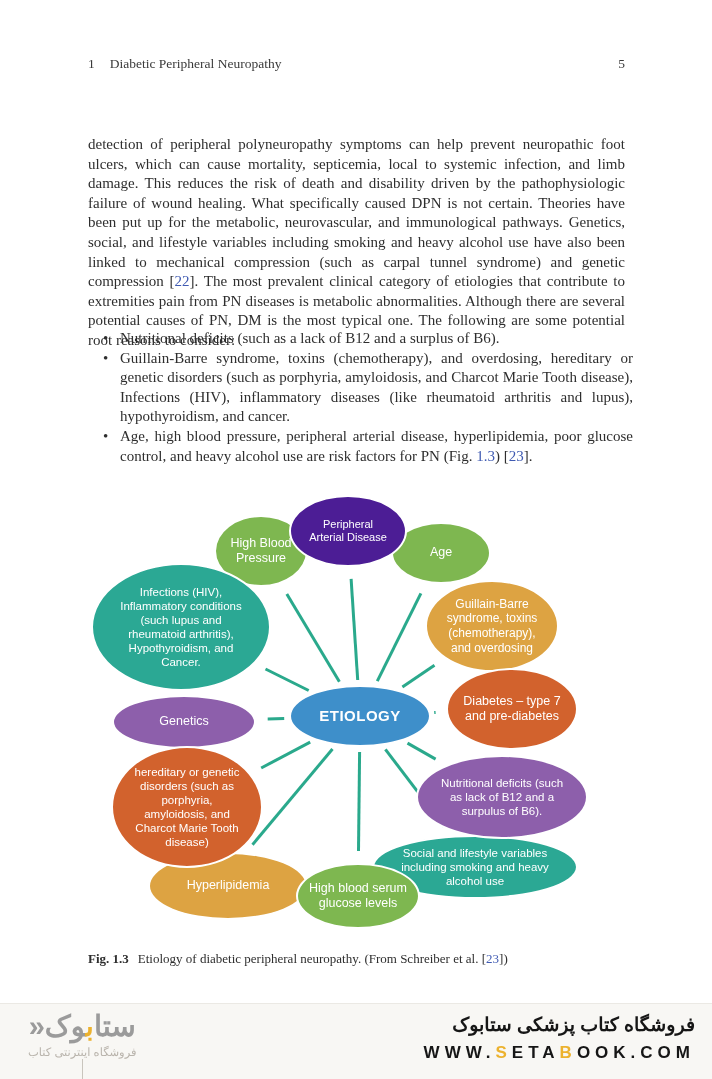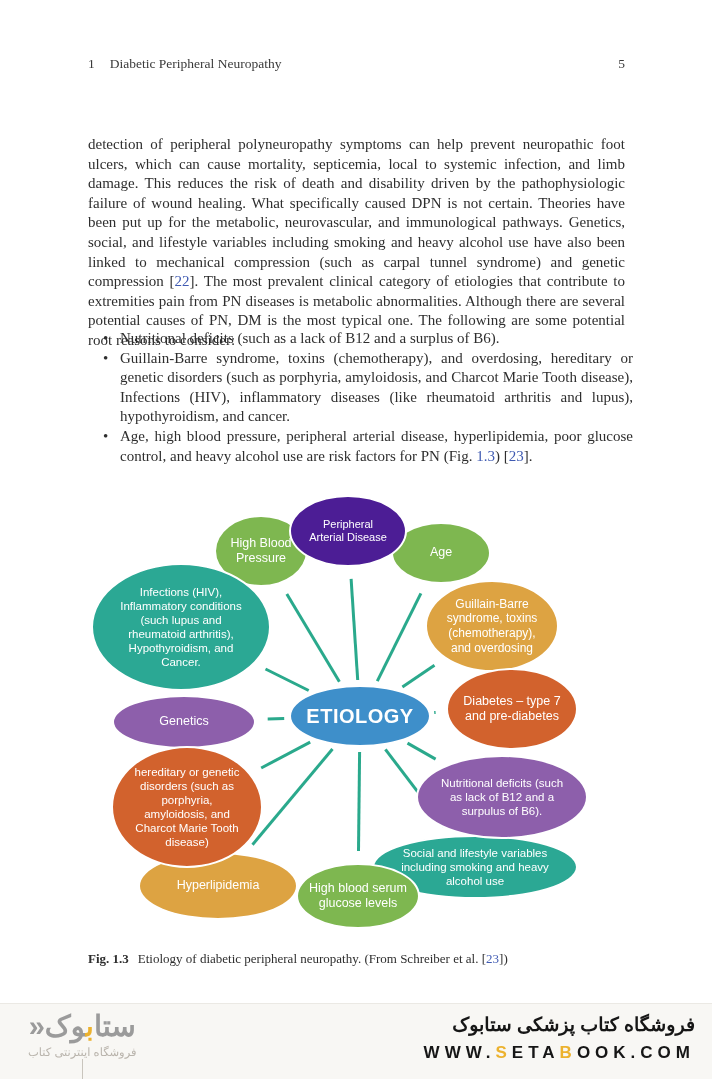--- a/index.html
+++ b/index.html
@@ -85,38 +85,38 @@
 Inflammatory conditions
 (such lupus and
 rheumatoid arthritis),
 Hypothyroidism, and
 Cancer.</div>
       <div class="node" style="left: 425px; top: 100px; width: 134px; height: 92px; background: rgb(221, 163, 66); font-size: 12px;">Guillain-Barre
 syndrome, toxins
 (chemotherapy),
 and overdosing</div>
       <div class="node" style="left: 112px; top: 215px; width: 144px; height: 54px; background: rgb(141, 95, 171); font-size: 12.5px;">Genetics</div>
-      <div class="node" style="left: 138px; top: 372px; width: 160px; height: 68px; background: rgb(221, 163, 66); font-size: 12.5px;">Hyperlipidemia</div>
+      <div class="node" style="left: 148px; top: 372px; width: 160px; height: 68px; background: rgb(221, 163, 66); font-size: 12.5px;">Hyperlipidemia</div>
       <div class="node" style="left: 111px; top: 266px; width: 152px; height: 122px; background: rgb(210, 98, 45); font-size: 11.5px;">hereditary or genetic
 disorders (such as
 porphyria,
 amyloidosis, and
 Charcot Marie Tooth
 disease)</div>
       <div class="node" style="left: 372px; top: 355px; width: 206px; height: 64px; background: rgb(43, 168, 148); font-size: 11.5px;">Social and lifestyle variables
 including smoking and heavy
 alcohol use</div>
       <div class="node" style="left: 446px; top: 188px; width: 132px; height: 82px; background: rgb(210, 98, 45); font-size: 12.5px;">Diabetes – type 7
 and pre-diabetes</div>
       <div class="node" style="left: 416px; top: 275px; width: 172px; height: 84px; background: rgb(141, 95, 171); font-size: 11.5px;">Nutritional deficits (such
 as lack of B12 and a
 surpulus of B6).</div>
       <div class="node" style="left: 296px; top: 383px; width: 124px; height: 66px; background: rgb(126, 183, 80); font-size: 12.5px;">High blood serum
 glucose levels</div>
-      <div class="node center" style="left: 289px; top: 205px; width: 142px; height: 62px; background: rgb(62, 143, 202); font-size: 20px;">ETIOLOGY</div>
+      <div class="node center" style="left: 289px; top: 205px; width: 142px; height: 62px; background: rgb(62, 143, 202); font-size: 15px;">ETIOLOGY</div>
     </div>
 
   <div class="caption">
     <span class="cap-label">Fig. 1.3</span><span><span>Etiology of diabetic peripheral neuropathy. (From Schreiber et al. [</span><span class="cite">23</span><span>])</span></span>
   </div>
 
   <div class="footer">
     <div class="footer-left">
       <div class="logo-text">
         <div class="logo-wordmark"><span>ستا</span><span class="accent">ب</span><span>وک«</span></div>

